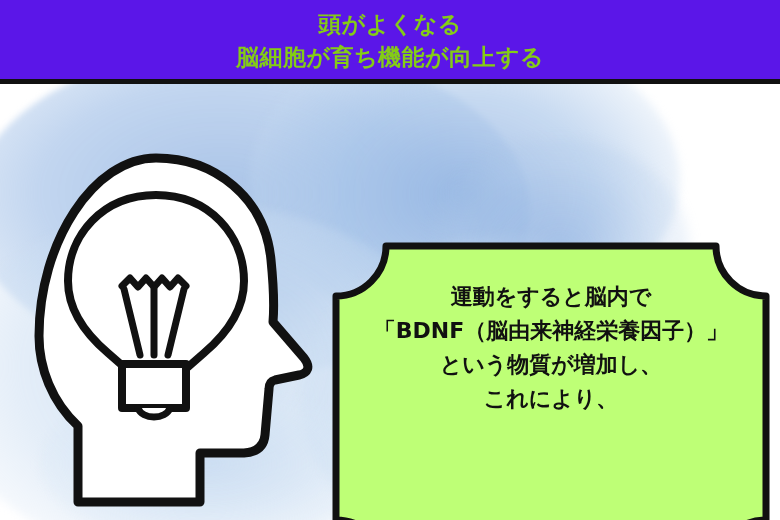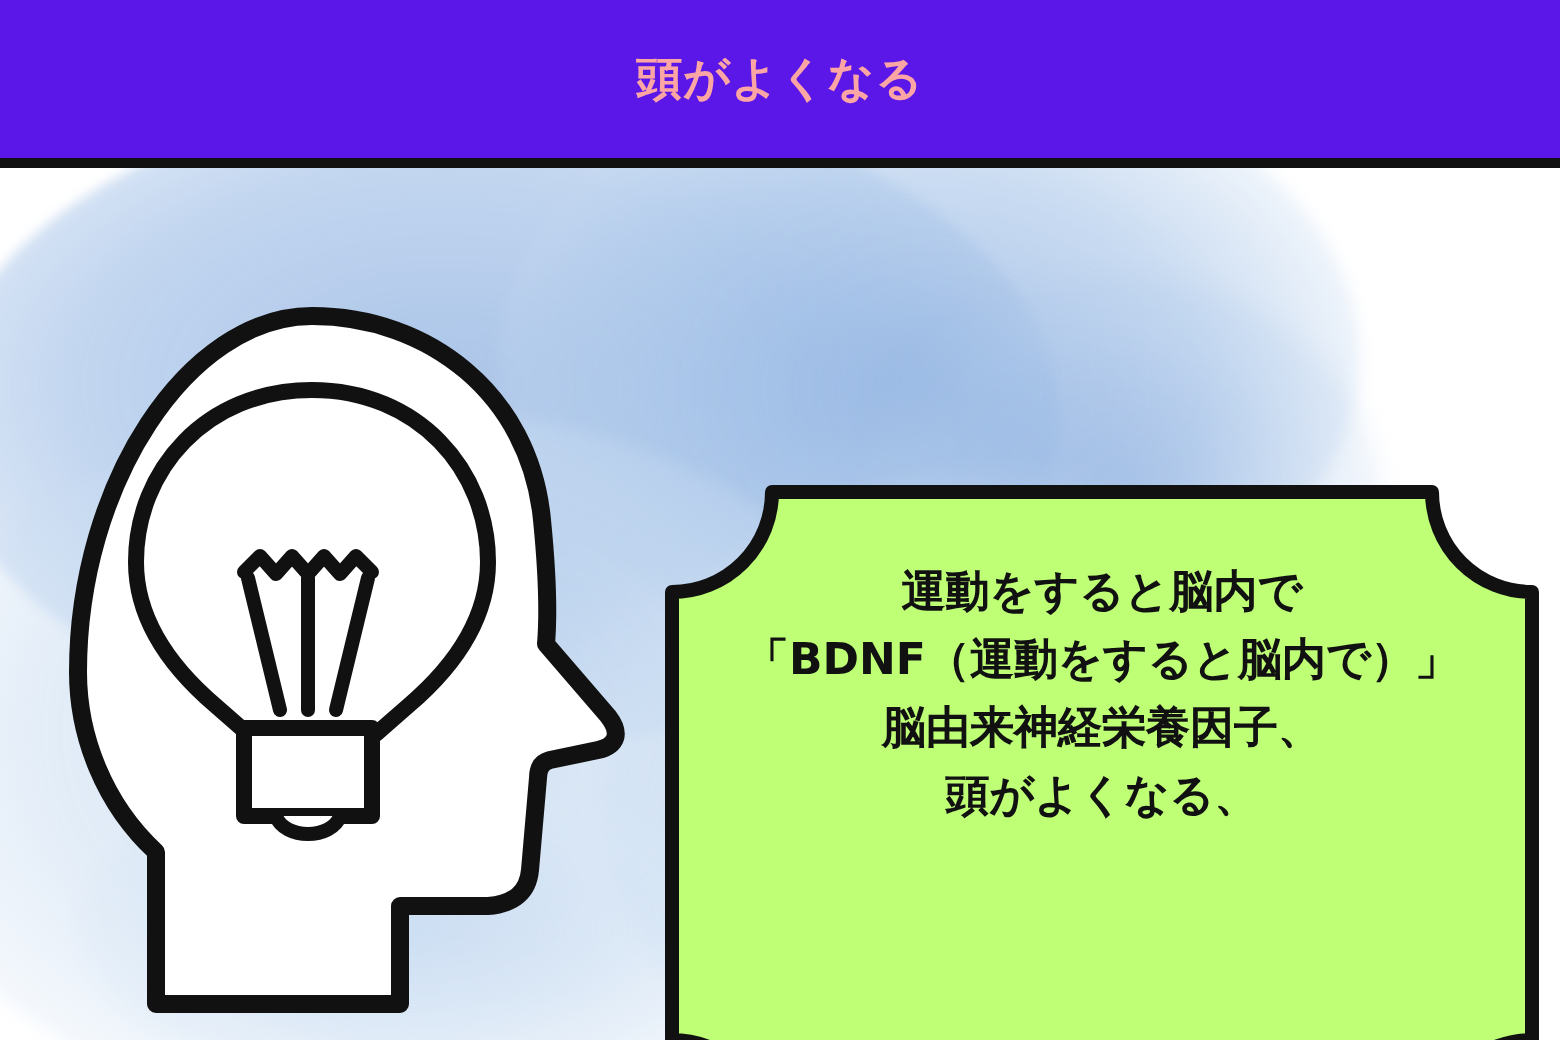--- a/index.html
+++ b/index.html
@@ -28,21 +28,21 @@
     height: 79px;
     background: #5B16E8;
     display: flex;
     flex-direction: column;
     align-items: center;
     justify-content: center;
     box-sizing: border-box;
     padding-top: 2px;
   }
   .header-line {
-    color: #fca5a5;
+    color: #84cc16;
     font-weight: bold;
     font-size: 23px;
     line-height: 33px;
     letter-spacing: 0.5px;
     white-space: nowrap;
     text-align: center;
   }
   .header-rule {
     position: absolute;
     left: 0;
@@ -172,20 +172,21 @@
     text-align: center;
   }
 </style>
 </head>
 <body>
 
 <div id="stage">
 
   <div class="header-band">
     <div class="header-line">頭がよくなる</div>
+    <div class="header-line">脳細胞が育ち機能が向上する</div>
   </div>
   <div class="header-rule"></div>
 
   <div class="body-area">
 
     <div class="wash wash-a"></div>
     <div class="wash wash-b"></div>
     <div class="wash wash-c"></div>
     <div class="wash wash-d"></div>
     <div class="wash wash-e"></div>
@@ -242,20 +243,20 @@
                  L 384 4
                  A 50 50 0 0 0 434 54
                  L 434 278
                  A 50 50 0 0 0 384 328
                  L 54 328
                  A 50 50 0 0 0 4 278
                  Z" fill="#BEFF76" stroke="#111111" stroke-width="7" stroke-linejoin="round"></path>
       </svg>
       <div class="callout-text">
         <div class="callout-line">運動をすると脳内で</div>
-        <div class="callout-line">「BDNF（運動をすると脳内で）」</div>
-        <div class="callout-line">脳由来神経栄養因子、</div>
-        <div class="callout-line">頭がよくなる、</div>
+        <div class="callout-line">「BDNF（脳由来神経栄養因子）」</div>
+        <div class="callout-line">という物質が増加し、</div>
+        <div class="callout-line">これにより、</div>
       </div>
     </div>
 
   </div>
 </div>
 
 </body></html>

